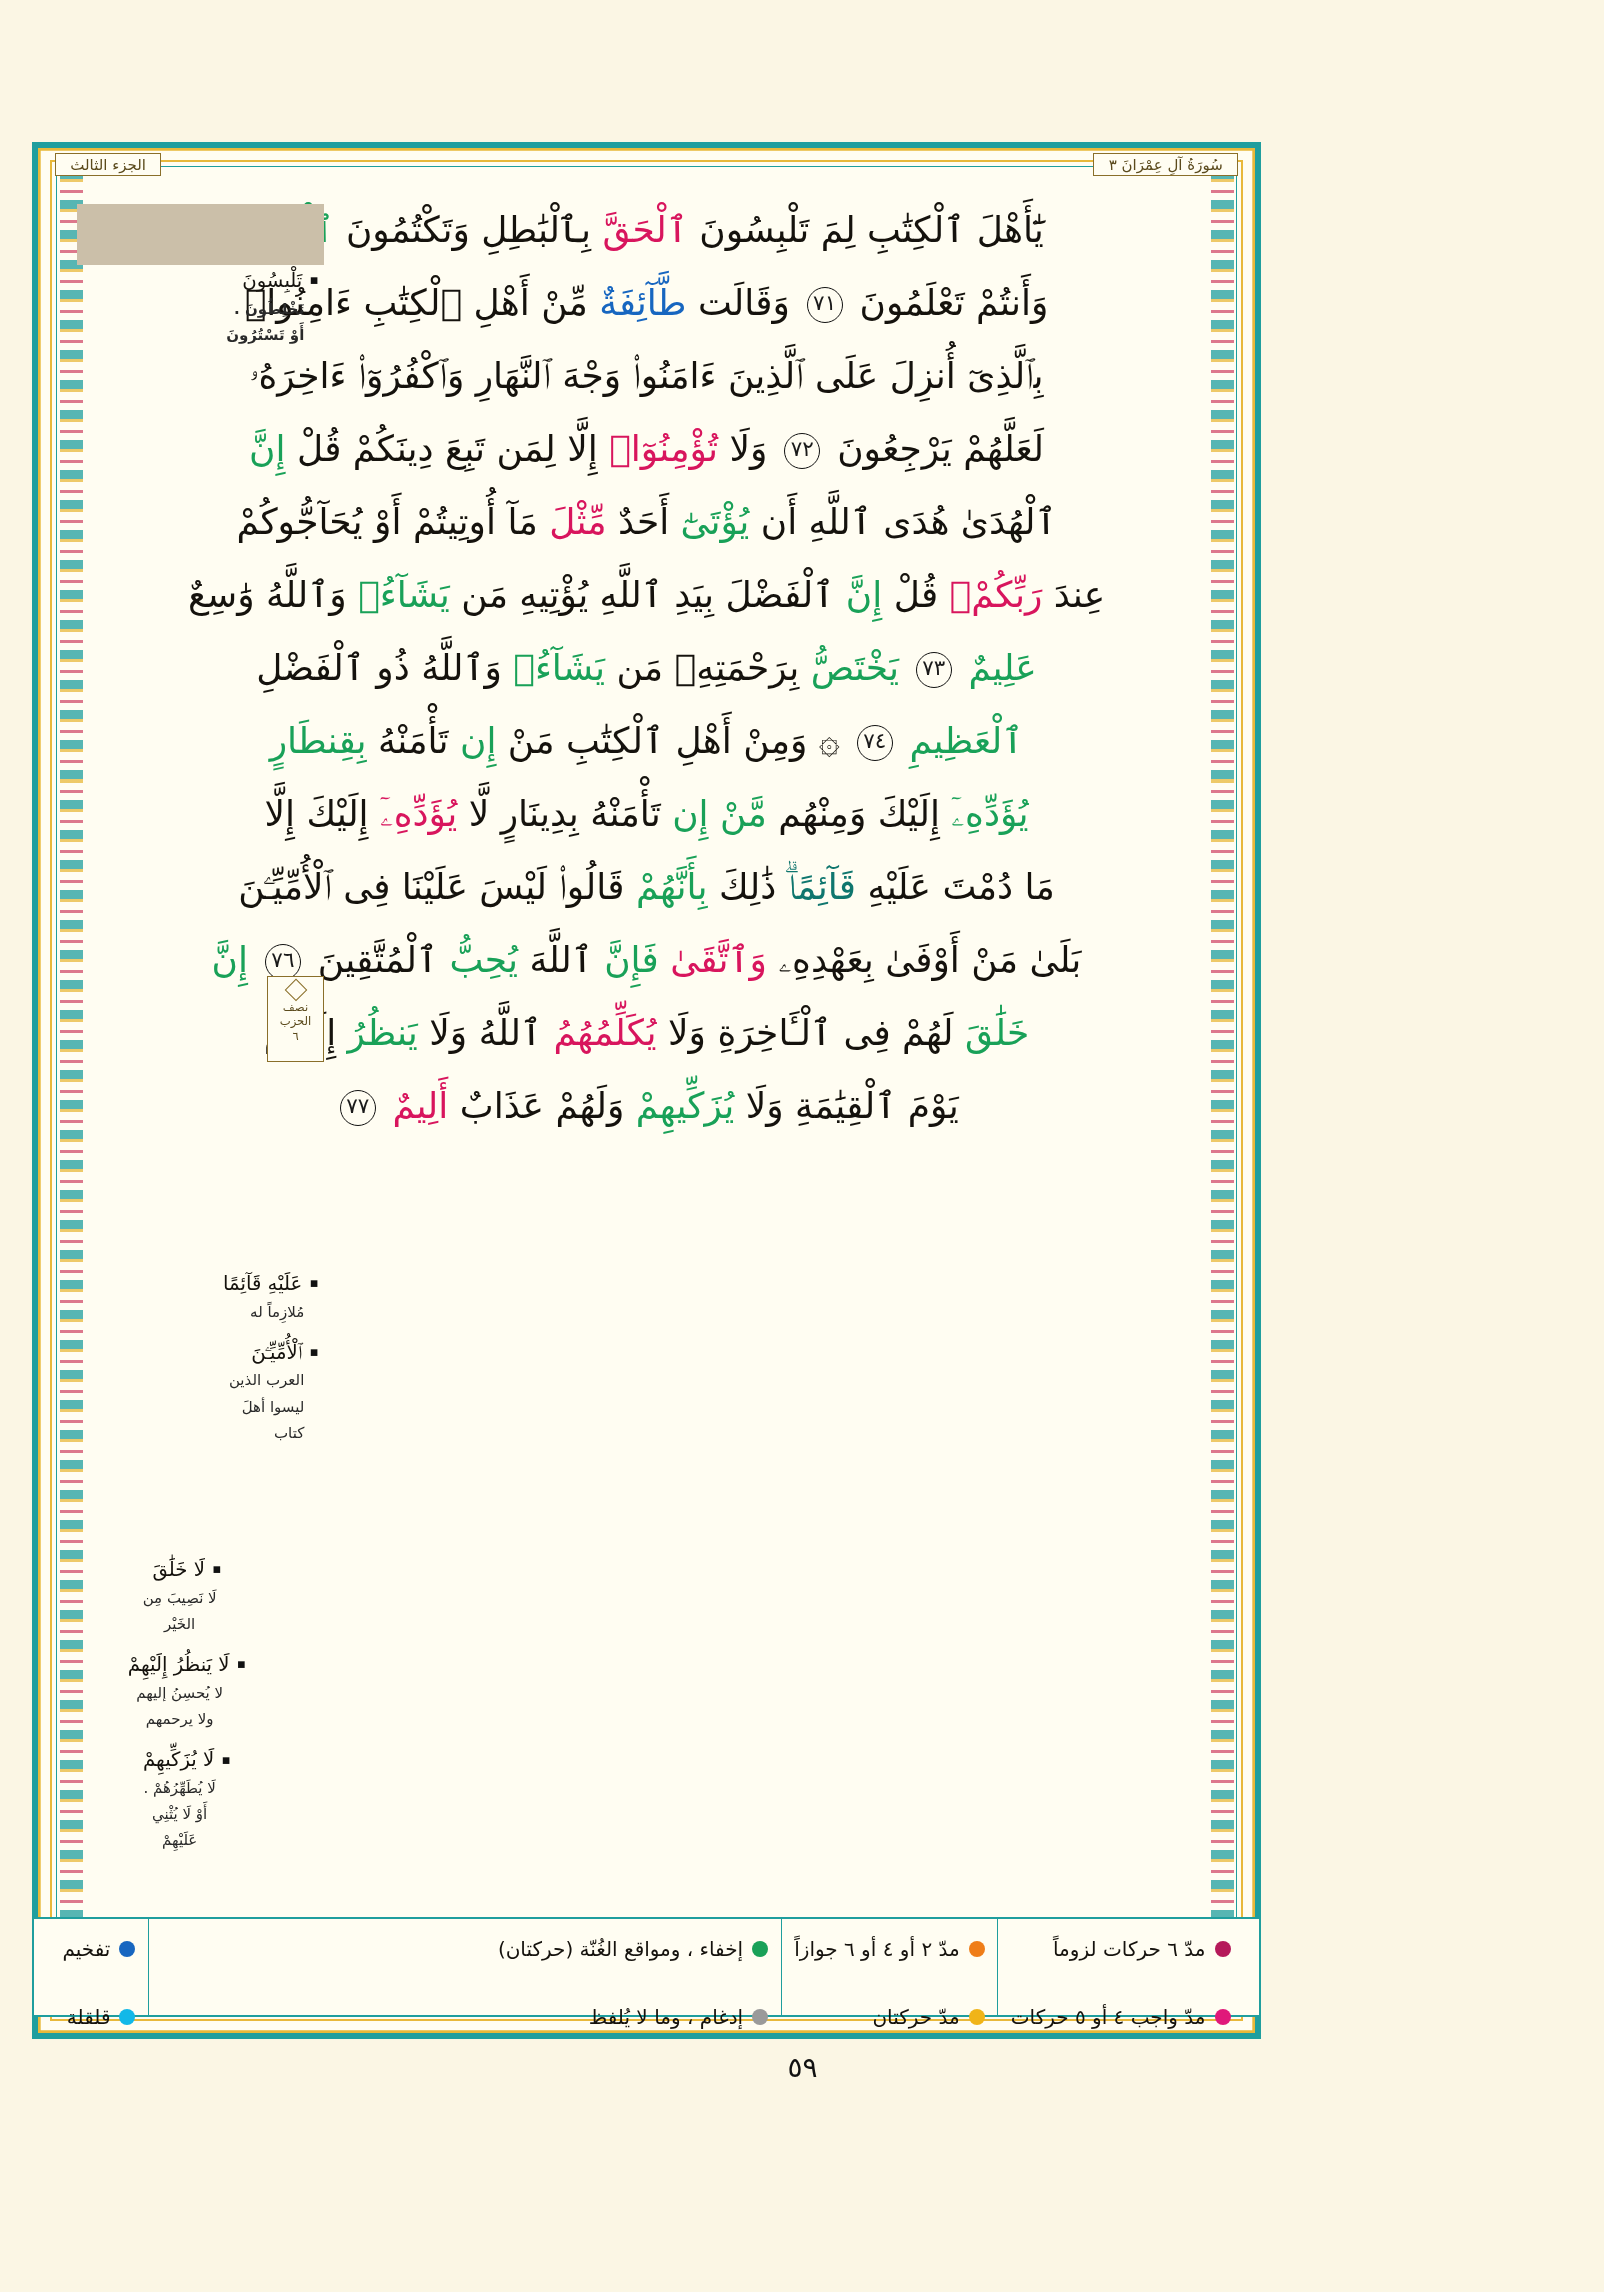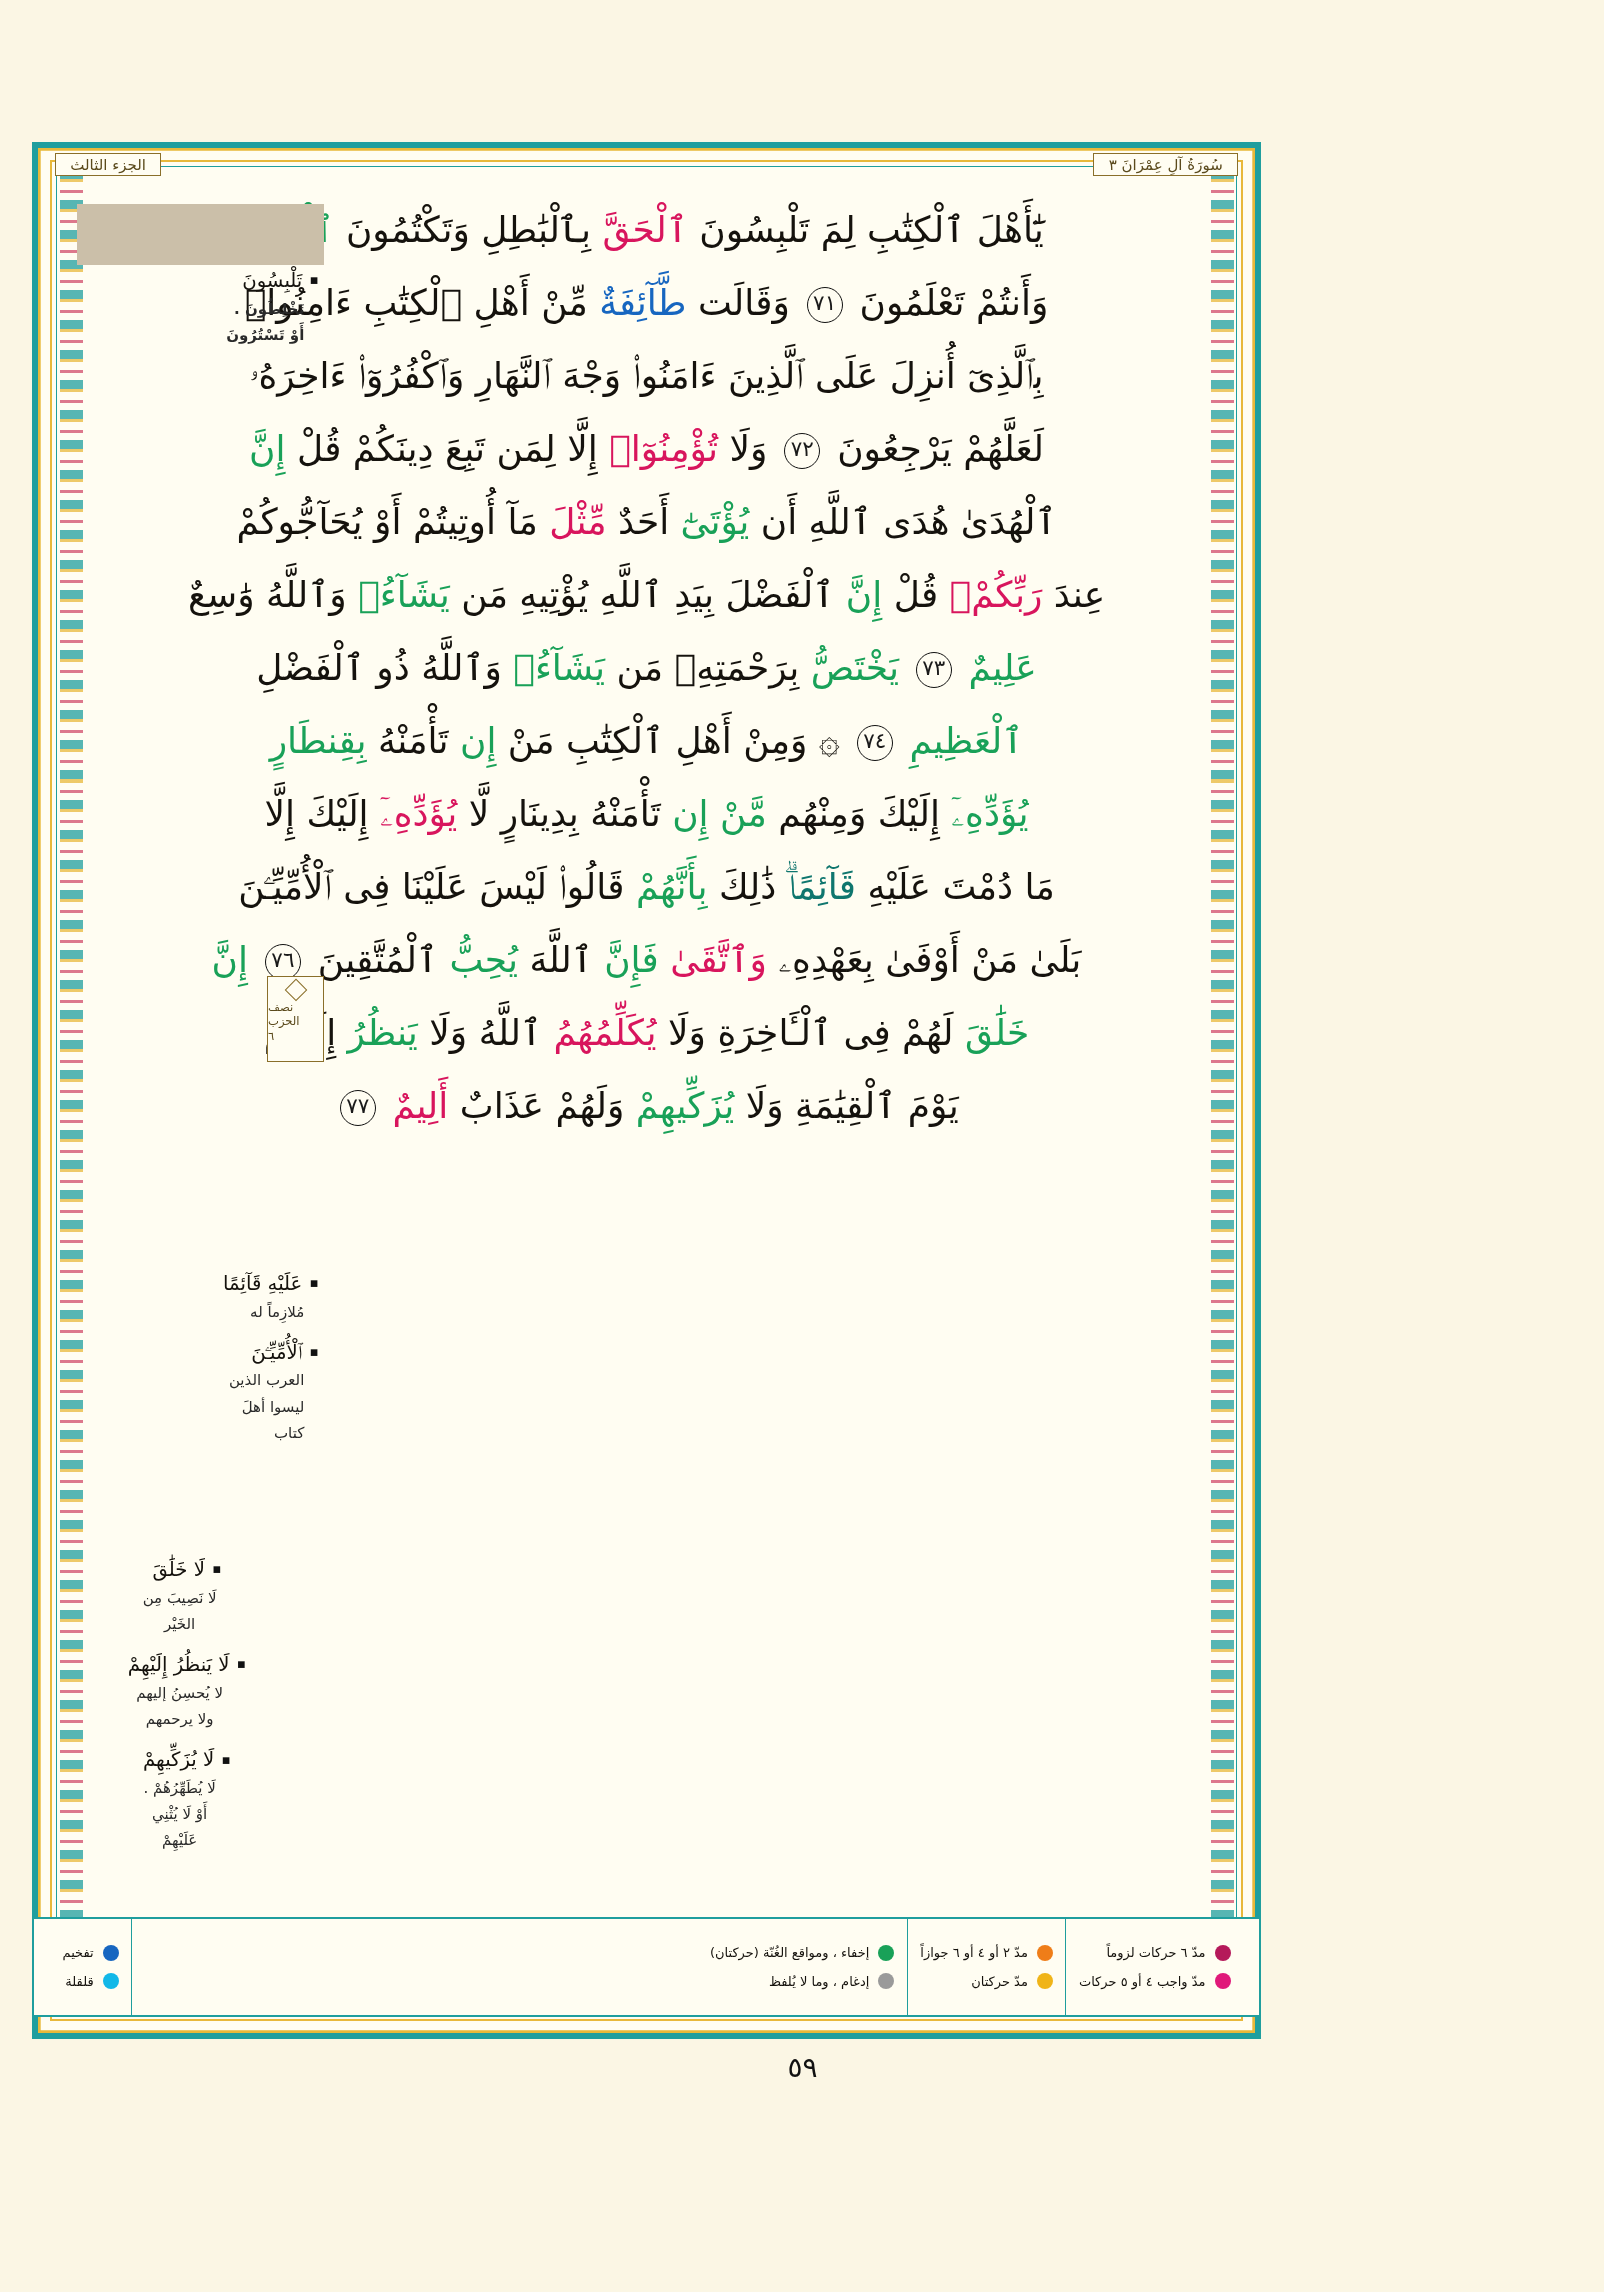--- a/index.html
+++ b/index.html
@@ -132,21 +132,21 @@
   
   .hizb-medallion {
     position: absolute;
     right: 1281px;
     top: 976px;
     width: 57px; height: 86px;
     border: 1.8px solid #8a6f2a;
     background: #fffdf2;
     color: #5b4a1c;
     font-size: 11.6px;
-    text-align: left;
+    text-align: center;
     line-height: 1.25;
     padding-top: 23px;
     box-sizing: border-box;
   }
   .hizb-medallion:before {
     content: "";
     position: absolute;
     left: 50%; top: 5.4px;
     transform: translateX(-50%) rotate(45deg);
     width: 14.3px; height: 14.3px;
@@ -221,24 +221,25 @@
     gap: 12.5px;
     padding: 0 12.5px;
     height: 100%;
     box-sizing: border-box;
   }
   .legend-col + .legend-col { border-right: 1.8px solid #1f9e9e; }
   .legend-item {
     display: flex;
     align-items: center;
     gap: 9px;
-    font-size: 13px;
+    font-size: 20px;
     color: #15120d;
     white-space: nowrap;
     direction: rtl;
+    margin-top: 32px;
   }
   .dot {
     width: 16px; height: 16px;
     border-radius: 50%;
     flex: 0 0 16px;
   }
   .lg-a { flex: 1 1 auto; }
 
   
   .page-number {

